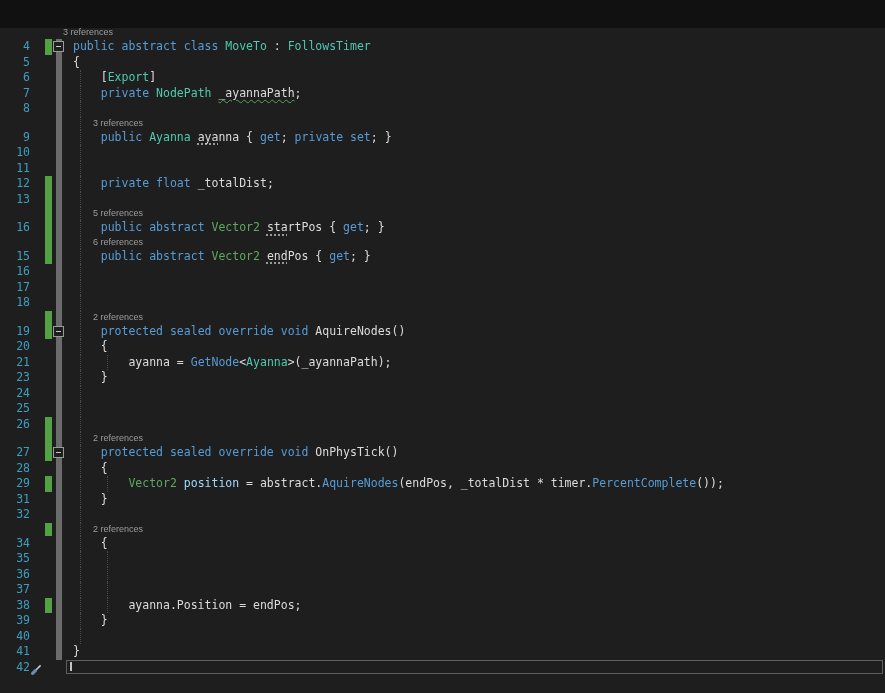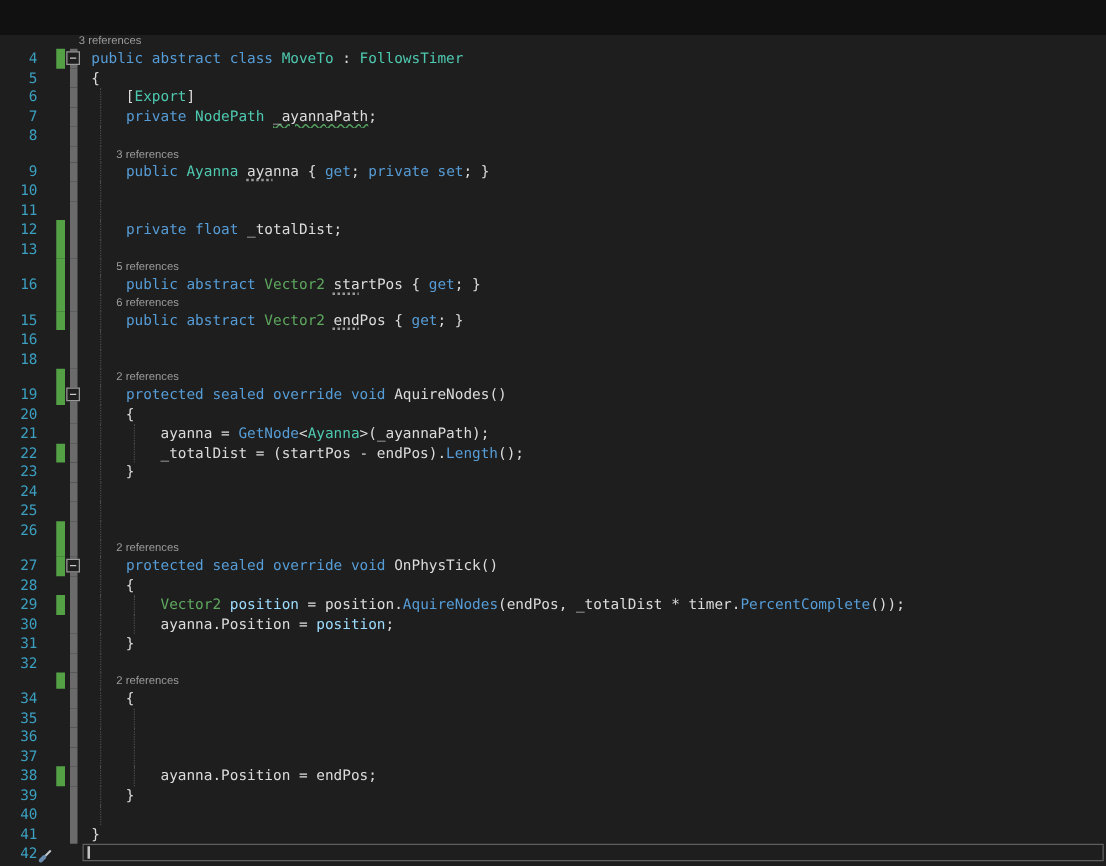--- a/index.html
+++ b/index.html
@@ -163,20 +163,26 @@
       </div>
       <div class="row code-row">
         <span class="outline-bar"></span>
         <span class="indent-guide g1"></span>
         <span class="lnum">16</span>
         <span class="code-text"></span>
       </div>
       <div class="row code-row">
         <span class="outline-bar"></span>
         <span class="indent-guide g1"></span>
+        <span class="lnum">17</span>
+        <span class="code-text"></span>
+      </div>
+      <div class="row code-row">
+        <span class="outline-bar"></span>
+        <span class="indent-guide g1"></span>
         <span class="lnum">18</span>
         <span class="code-text"></span>
       </div>
       <div class="row ref-row">
         <span class="green-bar"></span>
         <span class="outline-bar"></span>
         <span class="indent-guide g1"></span>
         <span class="ref-text ref-member">2 references</span>
       </div>
       <div class="row code-row">
@@ -194,28 +200,20 @@
         <span class="code-text"><span class="tok-p">    {</span></span>
       </div>
       <div class="row code-row">
         <span class="outline-bar"></span>
         <span class="indent-guide g1"></span>
         <span class="indent-guide g2"></span>
         <span class="lnum">21</span>
         <span class="code-text"><span class="tok-p">        ayanna = </span><span class="tok-m">GetNode</span><span class="tok-p">&lt;</span><span class="tok-t">Ayanna</span><span class="tok-p">&gt;(_ayannaPath);</span></span>
       </div>
       <div class="row code-row">
-        <span class="green-bar"></span>
-        <span class="outline-bar"></span>
-        <span class="indent-guide g1"></span>
-        <span class="indent-guide g2"></span>
-        <span class="lnum">22</span>
-        <span class="code-text"><span class="tok-p">        _totalDist = (startPos - endPos).</span><span class="tok-m">Length</span><span class="tok-p">();</span></span>
-      </div>
-      <div class="row code-row">
         <span class="outline-bar"></span>
         <span class="indent-guide g1"></span>
         <span class="lnum">23</span>
         <span class="code-text"><span class="tok-p">    }</span></span>
       </div>
       <div class="row code-row">
         <span class="outline-bar"></span>
         <span class="indent-guide g1"></span>
         <span class="lnum">24</span>
         <span class="code-text"></span>
@@ -252,28 +250,21 @@
         <span class="indent-guide g1"></span>
         <span class="lnum">28</span>
         <span class="code-text"><span class="tok-p">    {</span></span>
       </div>
       <div class="row code-row">
         <span class="green-bar"></span>
         <span class="outline-bar"></span>
         <span class="indent-guide g1"></span>
         <span class="indent-guide g2"></span>
         <span class="lnum">29</span>
-        <span class="code-text"><span class="tok-p">        </span><span class="tok-s">Vector2 </span><span class="tok-l">position</span><span class="tok-p"> = position.</span><span class="tok-m">AquireNodes</span><span class="tok-p">(endPos, _totalDist * timer.</span><span class="tok-m">PercentComplete</span><span class="tok-p">());</span></span>
-      </div>
-      <div class="row code-row">
-        <span class="outline-bar"></span>
-        <span class="indent-guide g1"></span>
-        <span class="indent-guide g2"></span>
-        <span class="lnum">30</span>
-        <span class="code-text"><span class="tok-p">        ayanna.Position = </span><span class="tok-l">position</span><span class="tok-p">;</span></span>
+        <span class="code-text"><span class="tok-p">        </span><span class="tok-s">Vector2 </span><span class="tok-l">position</span><span class="tok-p"> = abstract.</span><span class="tok-m">AquireNodes</span><span class="tok-p">(endPos, _totalDist * timer.</span><span class="tok-m">PercentComplete</span><span class="tok-p">());</span></span>
       </div>
       <div class="row code-row">
         <span class="outline-bar"></span>
         <span class="indent-guide g1"></span>
         <span class="lnum">31</span>
         <span class="code-text"><span class="tok-p">    }</span></span>
       </div>
       <div class="row code-row">
         <span class="outline-bar"></span>
         <span class="indent-guide g1"></span>

